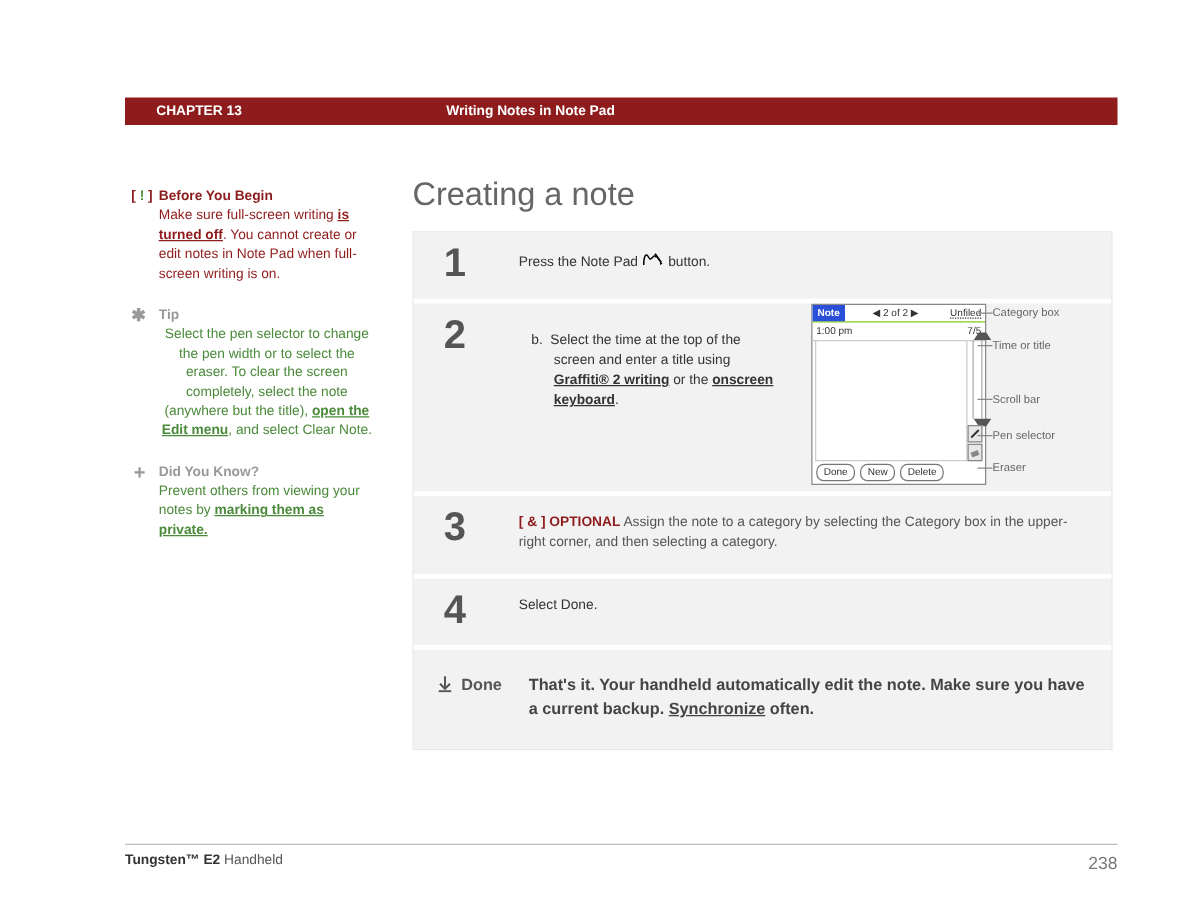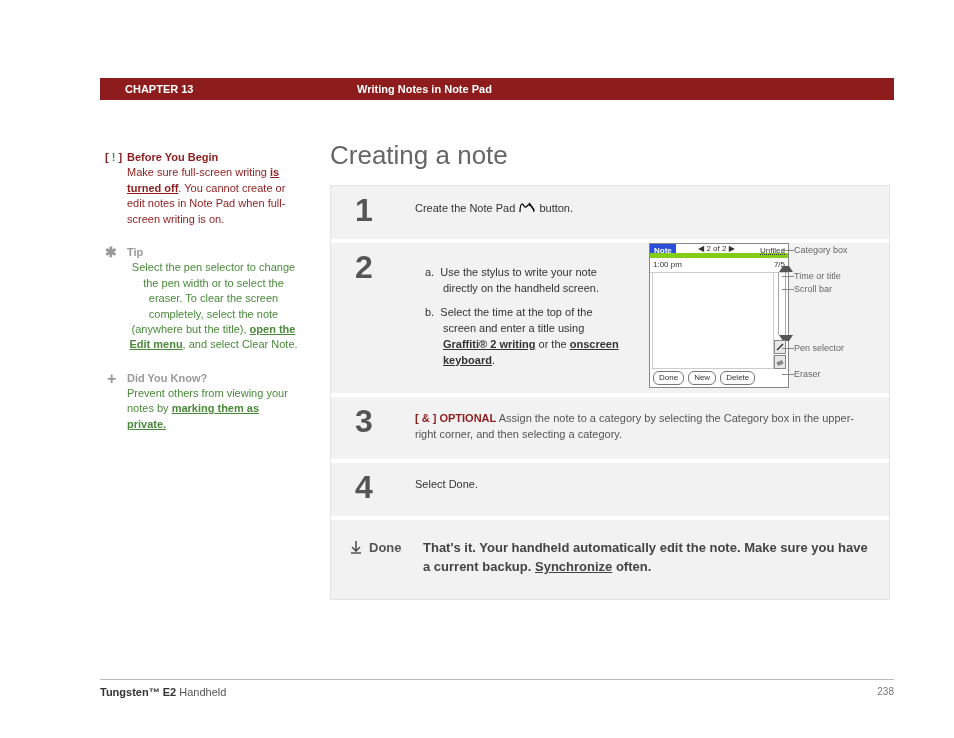--- a/index.html
+++ b/index.html
@@ -124,21 +124,21 @@
     top: 0;
     width: 140px;
     height: 145px;
     border: 1px solid #888;
     background: #fff;
     font-size: 8px;
   }
   .dev-top {
     display:flex;
     background:#fff;
-    border-bottom:5px solid #84cc16;
+    border-bottom:1px solid #84cc16;
     height:14px;
   }
   .dev-note-tab {
     background:#2a4fd8;
     color:#fff;
     font-weight:bold;
     padding:1px 4px;
     font-size:8px;
   }
   .dev-nav {
@@ -244,21 +244,21 @@
     right: 60px;
     border-top: 1px solid #bbb;
     padding-top: 6px;
     font-size: 11px;
     color: #555;
     display:flex;
     justify-content:space-between;
   }
   .footer .prod { }
   .footer .prod b { color:#333; }
-  .footer .pg { font-size:10px; color:#777;}
+  .footer .pg { font-size:14px; color:#777;}
 
   .step2-wrap { position: relative; min-height: 150px; }
   .step2-text { width: 210px; }
 </style>
 </head>
 <body>
 
 <div class="header-bar">
   <div class="header-chapter">CHAPTER 13</div>
   <div class="header-title">Writing Notes in Note Pad</div>
@@ -295,37 +295,36 @@
 </div>
 
 <div class="main">
   <h1 class="page-title">Creating a note</h1>
 
   <div class="steps">
 
     <div class="step-row">
       <div class="step-num">1</div>
       <div class="step-body">
-        <span>Create the Note Pad </span>
+        <span>Press the Note Pad </span>
         <span class="inline-icon">
           <svg width="18" height="14" viewBox="0 0 18 14">
               <path d="M2 12 C2 4 4 2 6 6 C8 10 10 2 12 6" stroke="#000" fill="none" stroke-width="1.2"></path>
               <path d="M11 3 L16 10" stroke="#000" stroke-width="1.5"></path>
               <path d="M15 9 L17 11 L15 12 Z" fill="#000"></path>
             </svg>
         </span>
         <span> button.</span>
       </div>
     </div>
 
     <div class="step-row">
       <div class="step-num">2</div>
       <div class="step-body step2-wrap">
         <div class="step2-text">
-          <div class="list-letter">a.&nbsp;&nbsp;<span>Use the stylus to write your note directly on the handheld screen.</span></div>
           <div class="list-letter">b.&nbsp;&nbsp;<span>Select the time at the top of the screen and enter a title using </span><span class="link2">Graffiti® 2 writing</span><span> or the </span><span class="link2">onscreen keyboard</span><span>.</span></div>
         </div>
 
         <div class="device">
           <div class="dev-top">
             <div class="dev-note-tab">Note</div>
             <div class="dev-nav">◀  2 of 2  ▶</div>
             <div class="dev-cat">Unfiled</div>
           </div>
           <div class="dev-row2">
@@ -348,21 +347,21 @@
           </div>
           <div class="dev-bottom">
             <div class="dev-btn">Done</div>
             <div class="dev-btn">New</div>
             <div class="dev-btn">Delete</div>
           </div>
 
           <div class="callouts">
             <div class="callout" style="top:2px;"><span class="line" style="width:12px;"></span><span>Category box</span></div>
             <div class="callout" style="top:28px;"><span class="line" style="width:12px;"></span><span>Time or title</span></div>
-            <div class="callout" style="top:41px;"><span class="line" style="width:12px;"></span><span>Scroll bar</span></div>
+            <div class="callout" style="top:71px;"><span class="line" style="width:12px;"></span><span>Scroll bar</span></div>
             <div class="callout" style="top:100px;"><span class="line" style="width:12px;"></span><span>Pen selector</span></div>
             <div class="callout" style="top:126px;"><span class="line" style="width:12px;"></span><span>Eraser</span></div>
           </div>
         </div>
 
       </div>
     </div>
 
     <div class="step-row">
       <div class="step-num">3</div>

